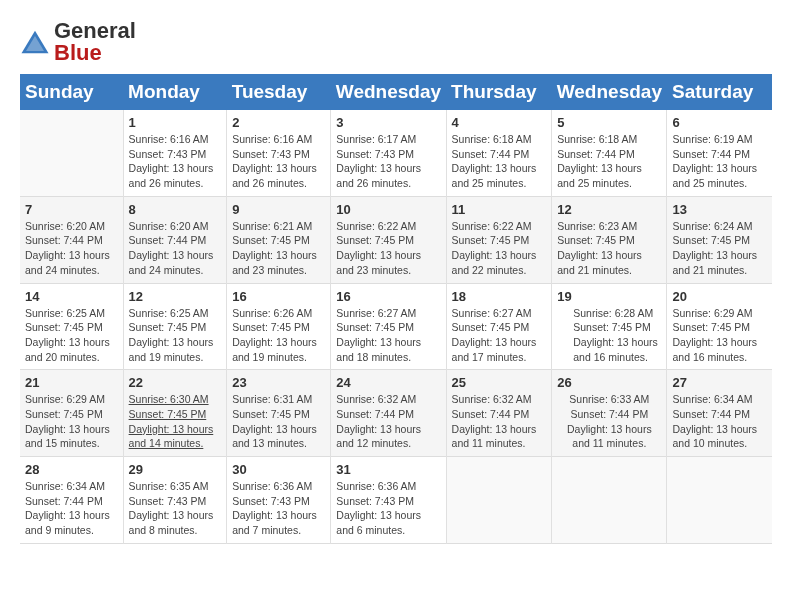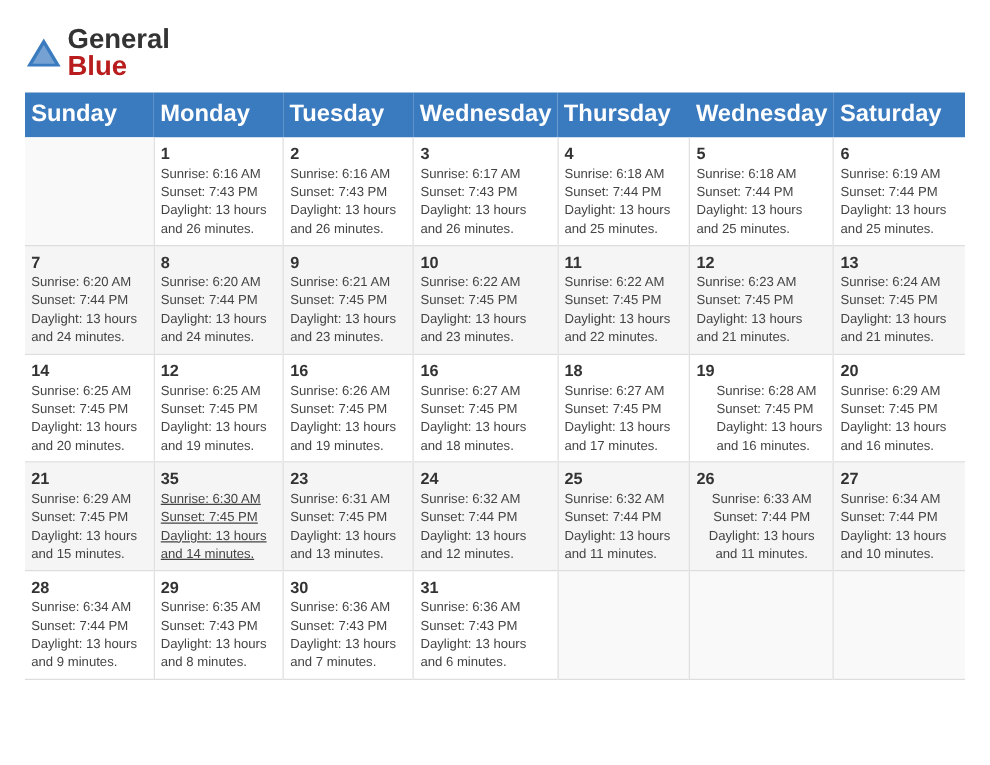--- a/index.html
+++ b/index.html
@@ -281,21 +281,21 @@
       </tr>
       <tr>
         <td>
           <span class="day-number">21</span>
           <div class="day-info" style="white-space: pre-line;">Sunrise: 6:29 AM
 Sunset: 7:45 PM
 Daylight: 13 hours
 and 15 minutes.</div>
         </td>
         <td>
-          <span class="day-number">35</span>
+          <span class="day-number">22</span>
           <div class="day-info" style="white-space: pre-line; text-decoration: underline;">Sunrise: 6:30 AM
 Sunset: 7:45 PM
 Daylight: 13 hours
 and 14 minutes.</div>
         </td>
         <td>
           <span class="day-number">23</span>
           <div class="day-info" style="white-space: pre-line;">Sunrise: 6:31 AM
 Sunset: 7:45 PM
 Daylight: 13 hours

